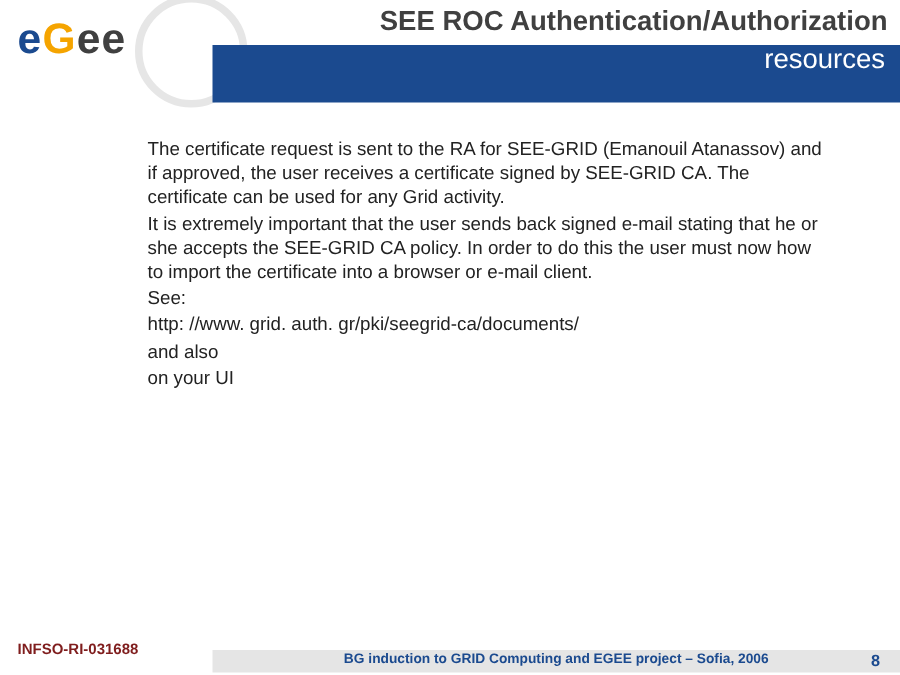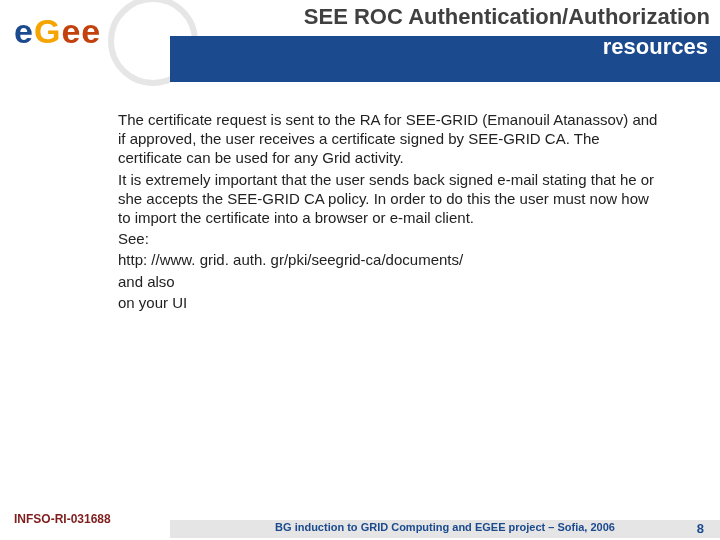--- a/index.html
+++ b/index.html
@@ -125,30 +125,30 @@
     font-weight: bold;
   }
 </style>
 </head>
 <body>
 
 <div class="header">
   <div class="logo-box">
     <div class="logo-oval"></div>
     <div class="logo-text">
-      <span style="color:#1b4a8f">e</span><span class="y">G</span><span style="color:#c2410c">ee</span>
+      <span style="color:#1b4a8f">e</span><span class="y">G</span><span style="color:#404040">ee</span>
     </div>
   </div>
 
   <div class="header-title-block">
     <div>SEE ROC Authentication/Authorization</div>
   </div>
 
   <div class="title-bar">
-    <div style="position:absolute; right:12px; top:-2px; color:#fff; font-size:22px; font-weight:bold;">resources</div>
+    <div style="position:absolute; right:12px; top:-2px; color:#fff; font-size:22px; font-weight:normal;">resources</div>
     <div class="tagline">Enabling Grids for E-scienc. E</div>
   </div>
 </div>
 
 <div class="body-text">
   <p>The certificate request is sent to the RA for SEE-GRID (Emanouil Atanassov) and if approved, the user receives a certificate signed by SEE-GRID CA. The certificate can be used for any Grid activity.</p>
   <p>It is extremely important that the user sends back signed e-mail stating that he or she accepts the SEE-GRID CA policy. In order to do this the user must now how to import the certificate into a browser or e-mail client.</p>
   <p>See:</p>
   <p>http: //www. grid. auth. gr/pki/seegrid-ca/documents/</p>
   <p>and also</p>

